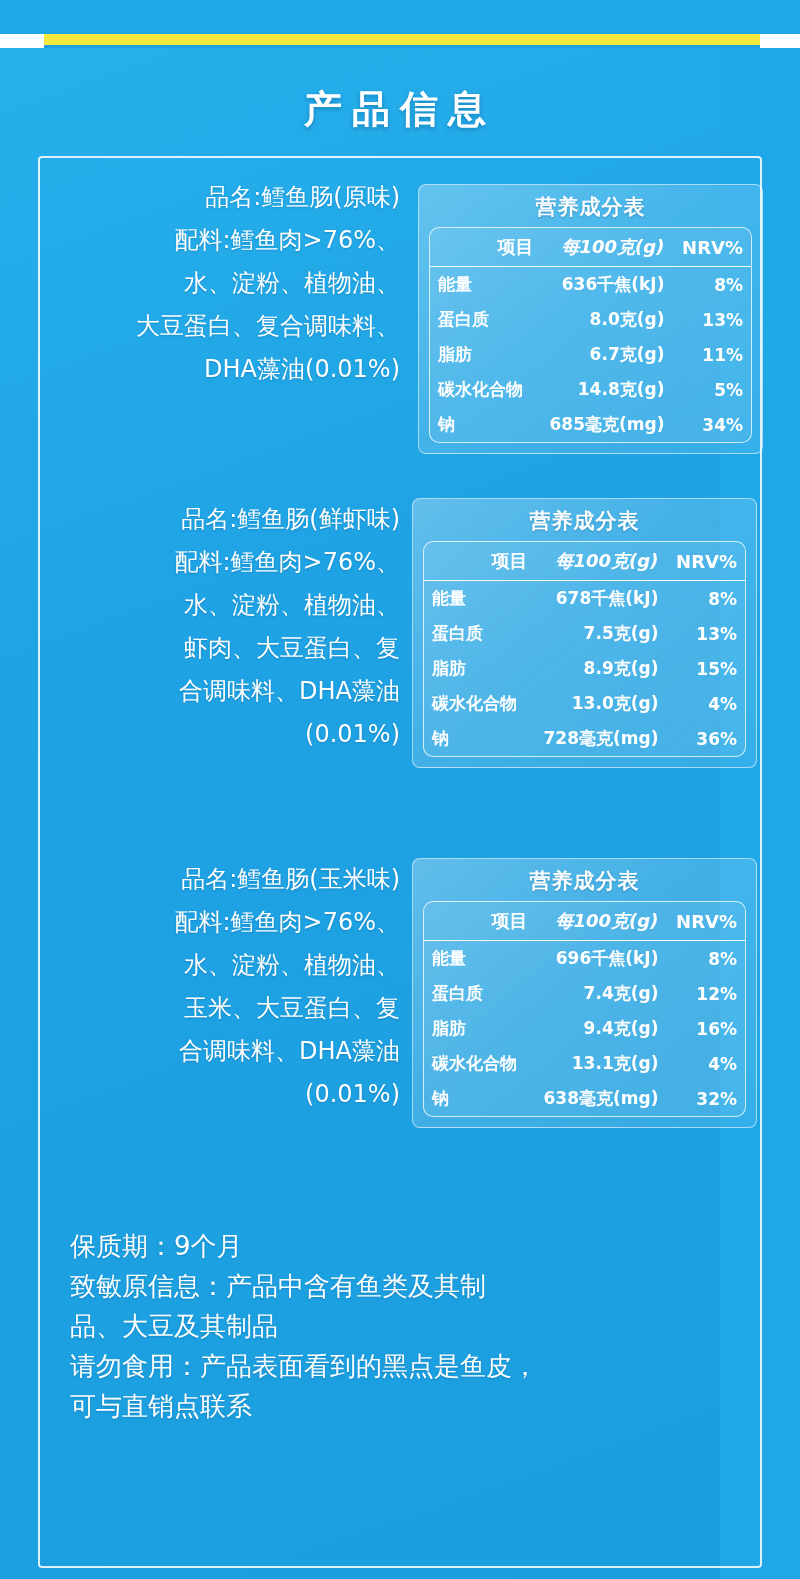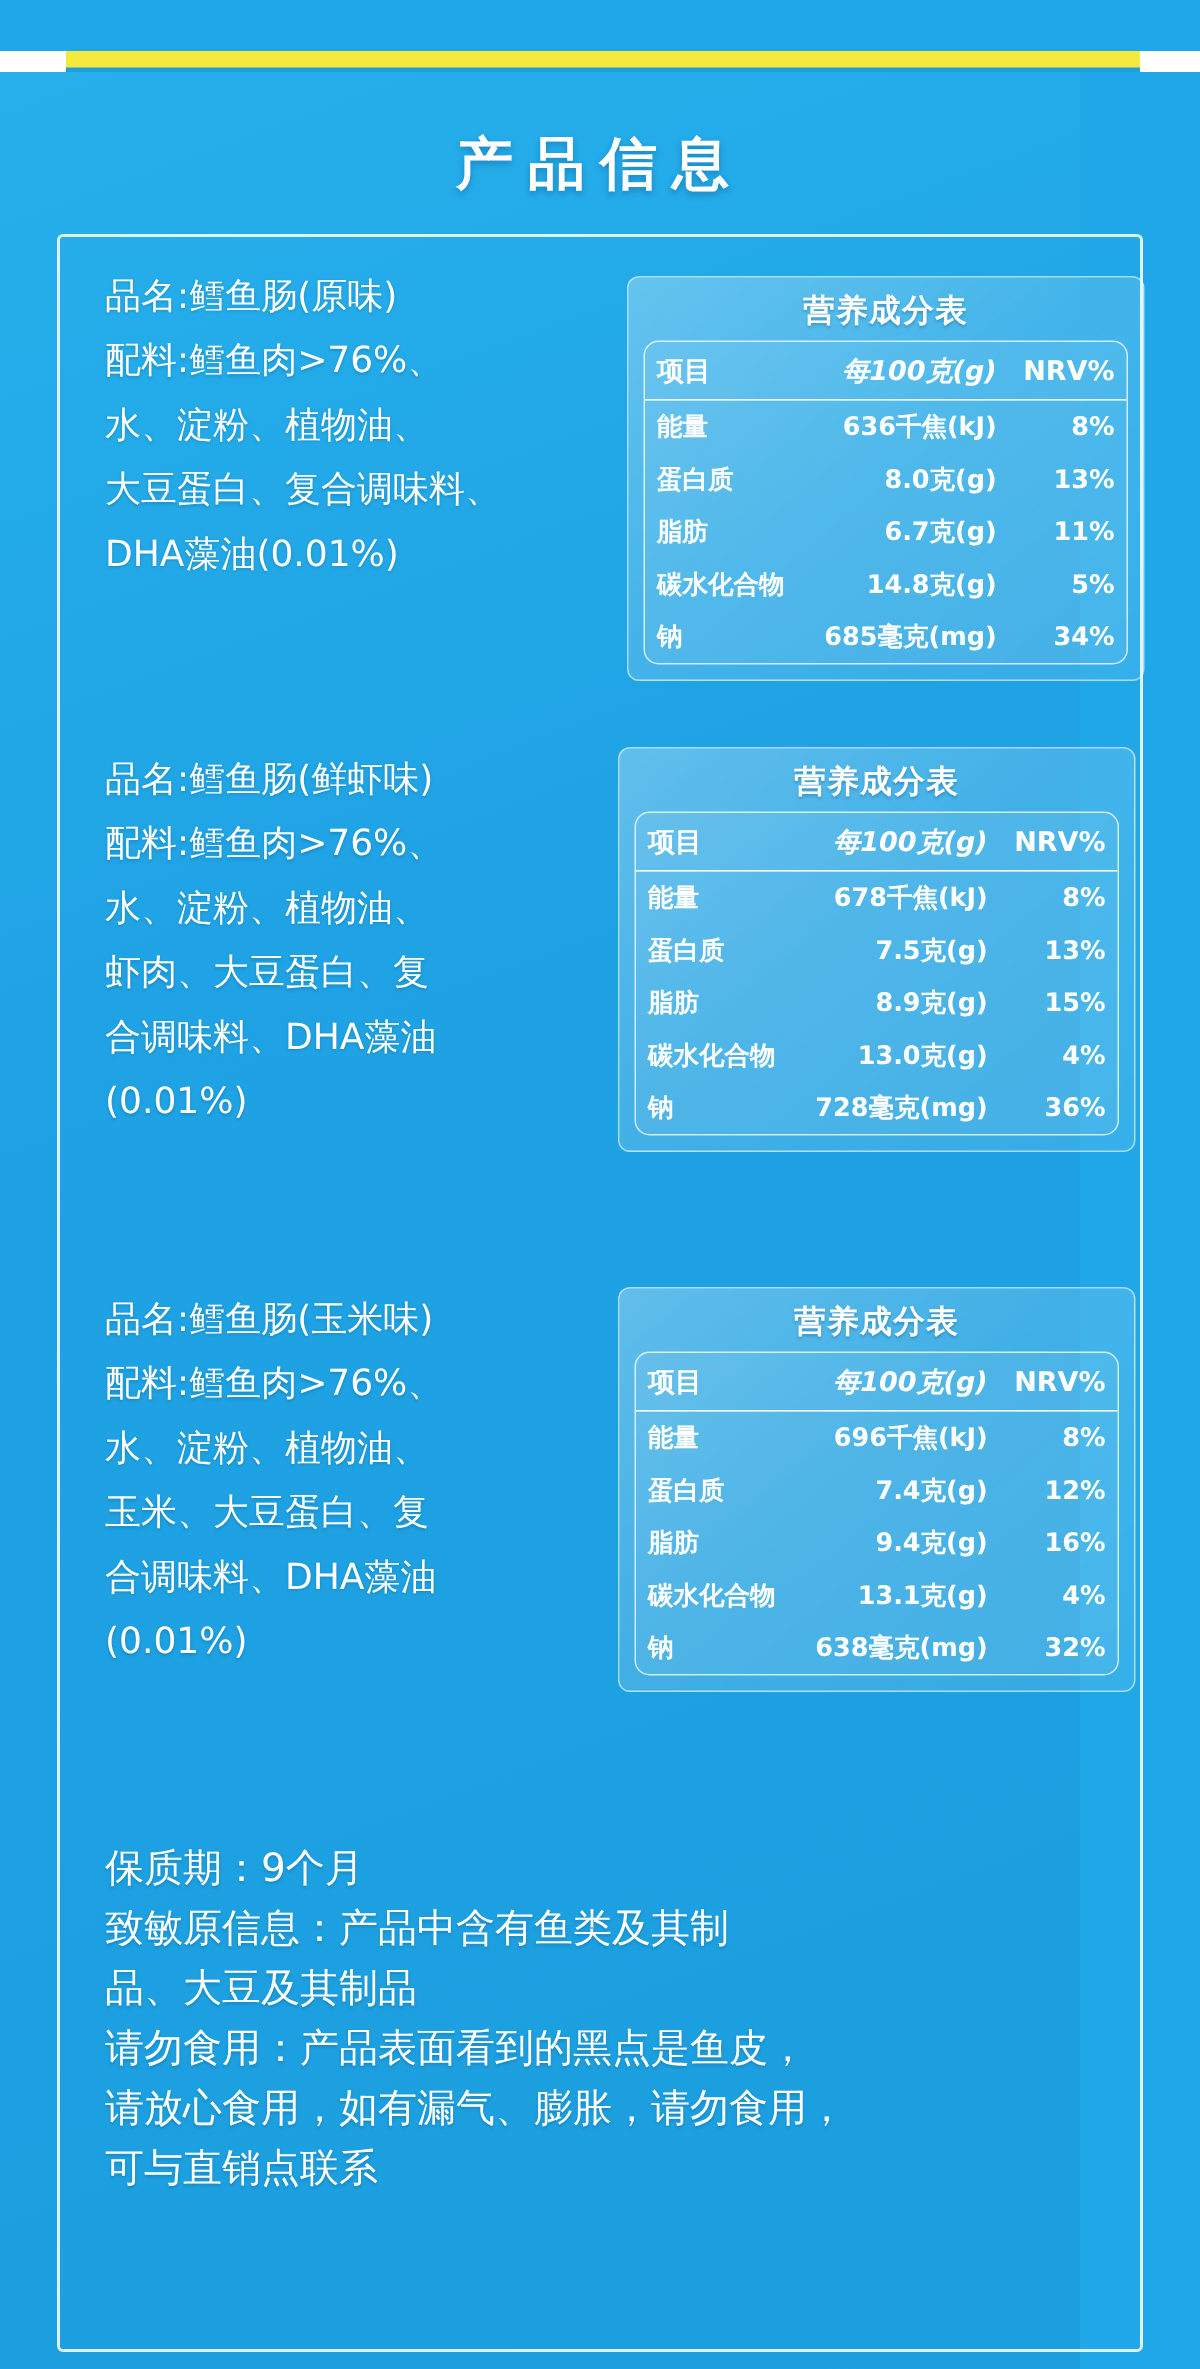--- a/index.html
+++ b/index.html
@@ -83,21 +83,21 @@
 
   .info-text {
     position: absolute;
     left: 30px;
     width: 330px;
     color: #ffffff;
     font-size: 24px;
     line-height: 43px;
     text-shadow: 0 1px 2px rgba(0,60,110,0.25);
   }
-  .info-text .line { white-space: nowrap; }
+  .info-text .line { white-space: nowrap; text-align: right; }
 
   
   .nutri-card {
     position: absolute;
     width: 345px;
     border-radius: 8px;
     background: linear-gradient(140deg, rgba(255,255,255,0.30) 0%, rgba(255,255,255,0.16) 45%, rgba(255,255,255,0.10) 100%);
     border: 1px solid rgba(255,255,255,0.55);
     box-sizing: border-box;
     padding: 8px 10px 10px 10px;
@@ -128,21 +128,21 @@
     text-align: left;
     white-space: nowrap;
   }
   table.nutri thead th {
     font-size: 18px;
     font-weight: bold;
     padding-top: 7px;
     padding-bottom: 7px;
     border-bottom: 1px solid rgba(255,255,255,0.75);
   }
-  table.nutri th.c-item   { width: 38%; text-align: left; }
+  table.nutri th.c-item   { width: 38%; text-align: right; }
   table.nutri th.c-value  { width: 37%; text-align: right; font-style: italic; }
   table.nutri th.c-nrv    { width: 25%; text-align: right; }
   table.nutri td.c-item   { text-align: left; }
   table.nutri td.c-value  { text-align: right; }
   table.nutri td.c-nrv    { text-align: right; }
   table.nutri tbody tr td { padding-top: 6px; padding-bottom: 6px; font-weight: bold; }
 
   .card-1 { left: 378px; top: 8px; }
   .card-2 { left: 372px; top: 0px; }
   .card-3 { left: 372px; top: 0px; }
@@ -338,20 +338,19 @@
           </table>
         </div>
       </div>
     </div>
 
     <div class="footer">
       <div class="f-line">保质期：9个月</div>
       <div class="f-line">致敏原信息：产品中含有鱼类及其制</div>
       <div class="f-line">品、大豆及其制品</div>
       <div class="f-line">请勿食用：产品表面看到的黑点是鱼皮，</div>
-      <div class="f-line">请放心食用，如有漏气、膨胀，请勿食用，</div>
       <div class="f-line">可与直销点联系</div>
     </div>
 
   </div>
 
   <div class="bottom-strip"></div>
 </div>
 
 </body></html>

